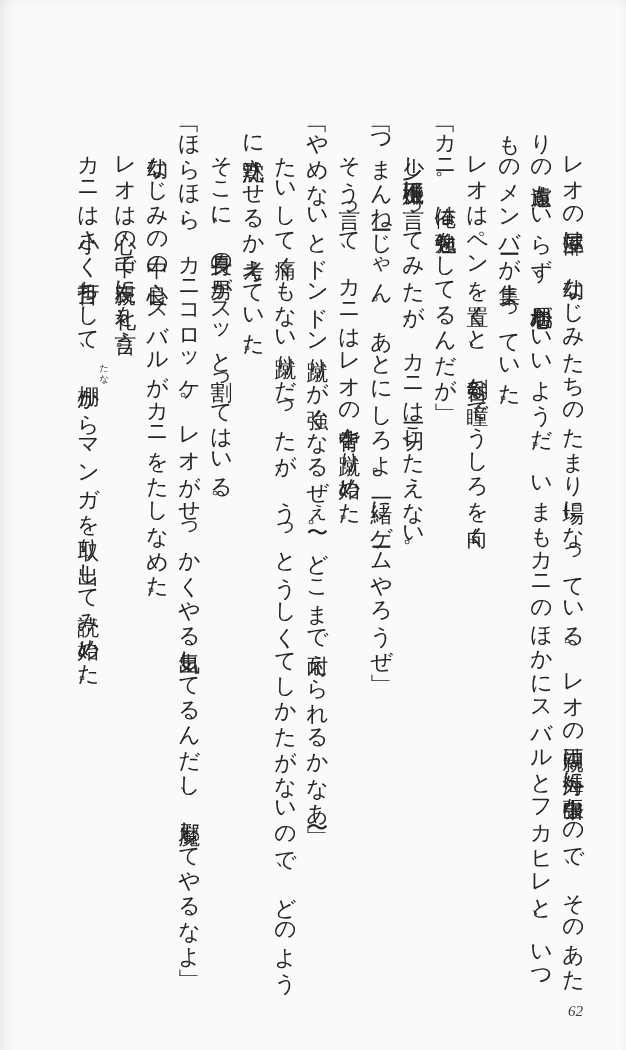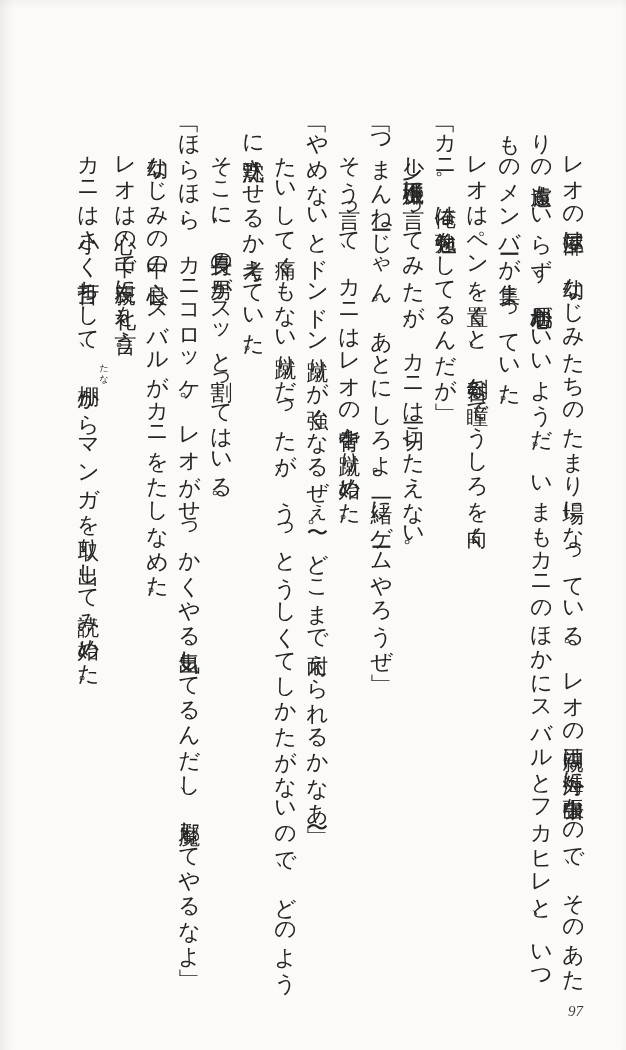--- a/index.html
+++ b/index.html
@@ -79,13 +79,13 @@
     <p class="indent">そう言って、カニはレオの背中を蹴り始めた。</p>
     <p>「やめないとドンドン蹴りが強くなるぜぇ〜。どこまで耐えられるかなあ〜」</p>
     <p class="indent">たいして痛くもない蹴りだったが、うっとうしくてしかたがないので、どのように沈黙させるか考えていた。</p>
     <p class="indent">そこに、長身の男がスッと割ってはいる。</p>
     <p>「ほらほら、カニコロッケ。レオがせっかくやる気出してるんだし、邪魔してやるなよ」</p>
     <p class="indent">幼なじみの中の良心、スバルがカニをたしなめた。</p>
     <p class="indent">レオは心の中で親友に礼を言う。</p>
     <p class="indent">カニは小さく舌打ちして、<ruby>棚<rt>たな</rt></ruby>からマンガを取り出して読み始めた。</p>
   </div>
 
-<div class="page-number">97</div>
+<div class="page-number">62</div>
 
 </body></html>

